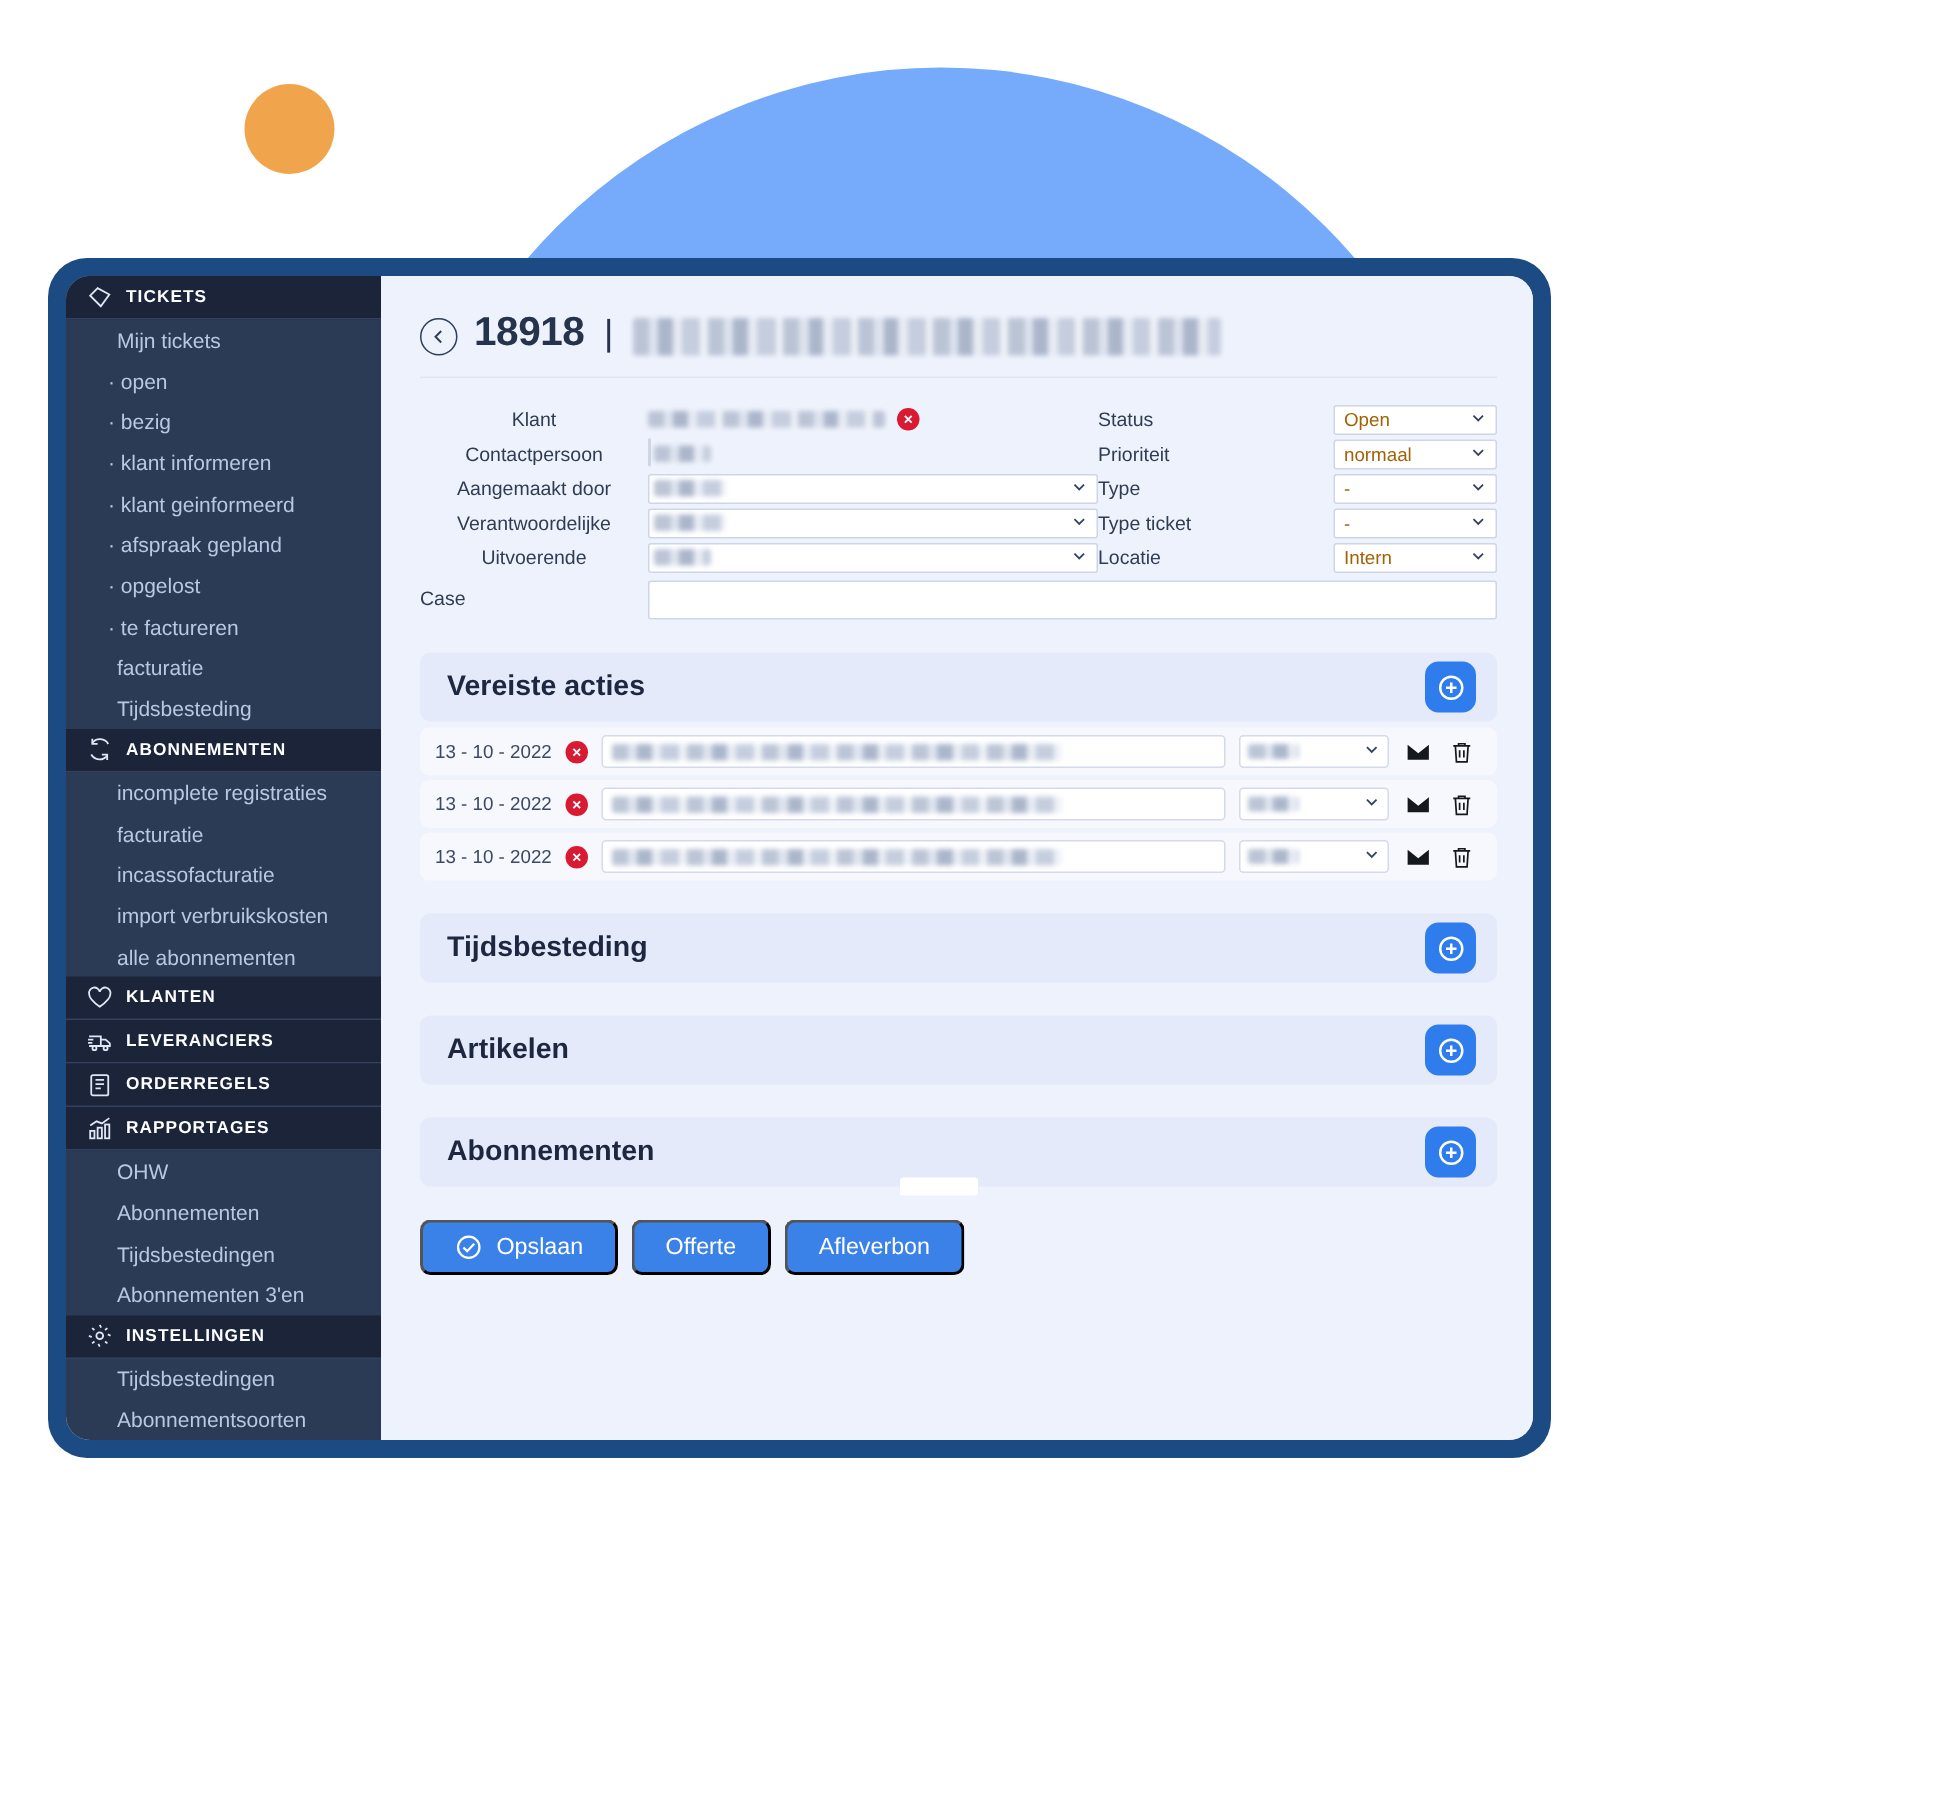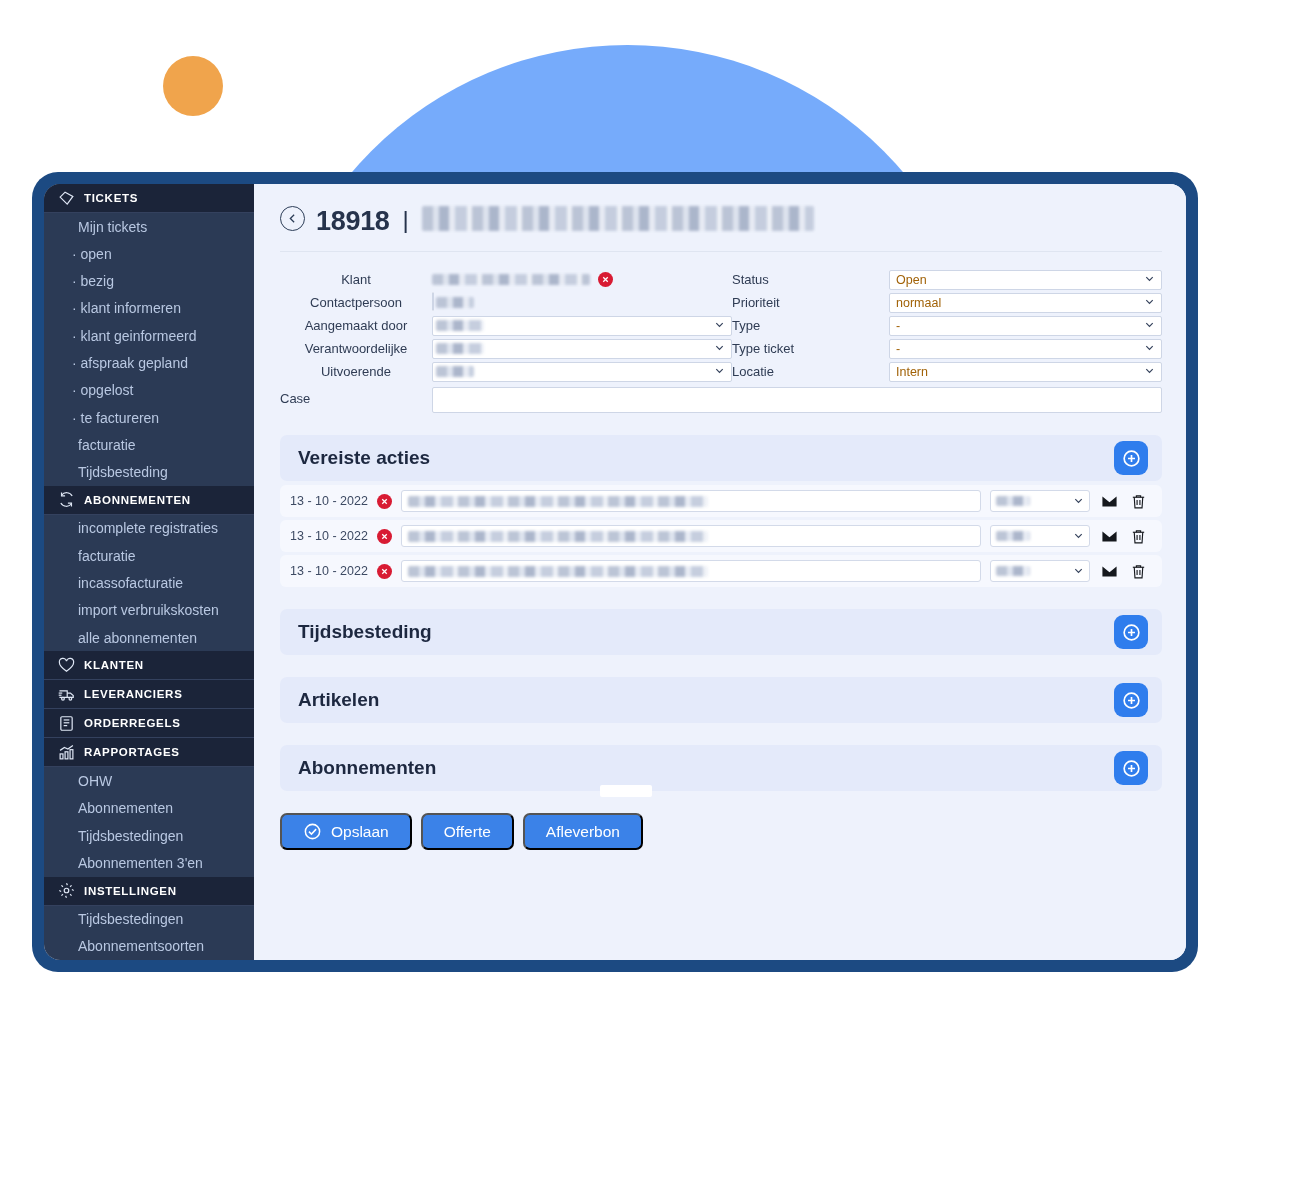--- a/index.html
+++ b/index.html
@@ -19,21 +19,21 @@
   }
   .deco-circle-orange {
     position: absolute; left: 163px; top: 56px;
     width: 60px; height: 60px; border-radius: 50%;
     background: #f0a44c;
   }
 
   
   .frame {
     position: absolute; left: 32px; top: 172px;
-    width: 1166px; height: 800px;
+    width: 1002px; height: 800px;
     background: #1c4a82;
     border-radius: 26px;
     padding: 12px;
   }
   .frame-inner {
     width: 100%; height: 100%;
     border-radius: 16px;
     overflow: hidden;
     display: flex;
     background: #eef2fc;
@@ -72,21 +72,21 @@
   
   .main {
     flex: 1 1 auto;
     background: #eef2fc;
     padding: 22px 24px 0 22px;
     overflow: hidden;
     position: relative;
   }
 
   
-  .page-head { display: flex; align-items: flex-start; gap: 11px; padding-left: 4px; }
+  .page-head { display: flex; align-items: flex-end; gap: 11px; padding-left: 4px; }
   .back-btn {
     width: 25px; height: 25px; flex: 0 0 25px;
     border: 1.6px solid #2d3e58; border-radius: 50%;
     display: flex; align-items: center; justify-content: center;
   }
   .back-btn svg { display: block; }
   .ticket-no { font-size: 27px; font-weight: 700; color: #26334c; letter-spacing: -0.3px; }
   .head-sep { font-size: 24px; color: #26334c; font-weight: 400; margin: 0 2px; }
   .redact {
     display: inline-block;

